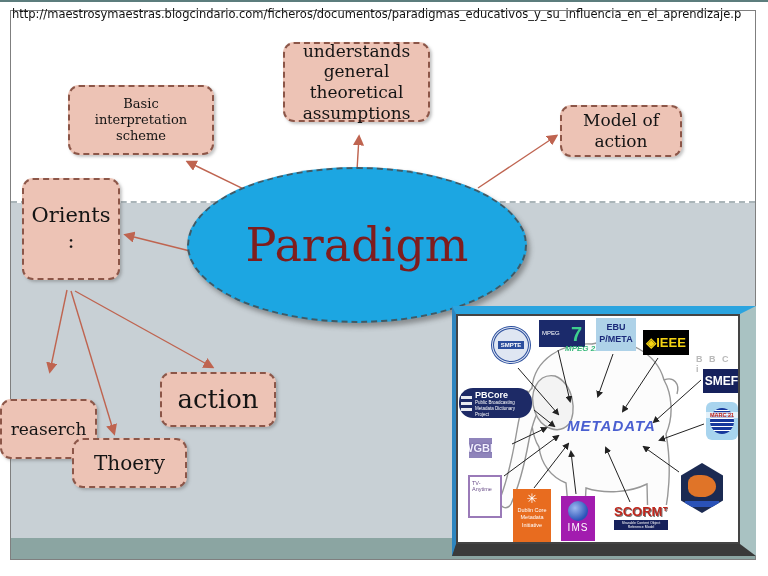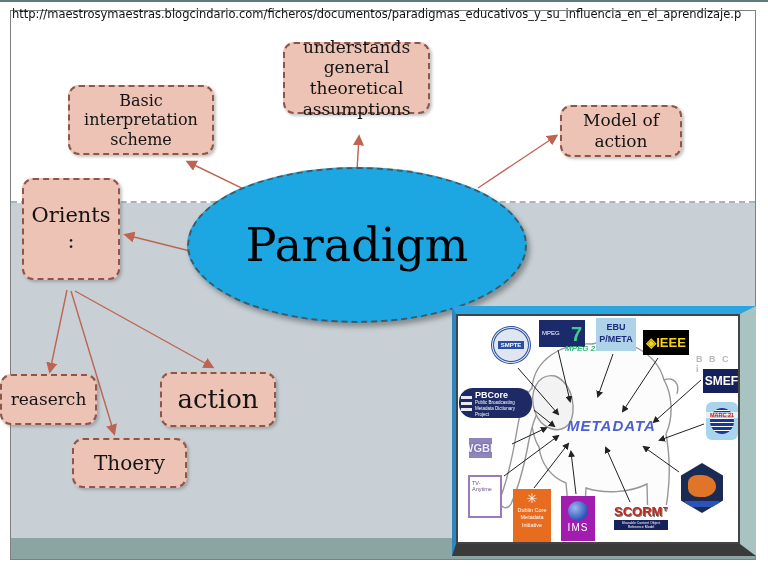--- a/index.html
+++ b/index.html
@@ -17,31 +17,31 @@
   .dash-sep{left:11px;top:201px;width:744px;height:0;border-top:2px dashed #a9b4b8;}
 
   .url-text{left:12px;top:7px;white-space:nowrap;font-size:11.5px;color:#111;
             font-family:"DejaVu Sans",sans-serif;z-index:6;}
 
   
   .dbox{position:absolute;box-sizing:border-box;background:#edc3b5;border:2px dashed #8c5648;
         border-radius:11px;display:flex;align-items:center;justify-content:center;text-align:center;
         font-family:"DejaVu Serif",serif;color:#141414;white-space:pre-line;line-height:1.22;
         box-shadow:2px 2px 3px rgba(90,90,90,.35);z-index:3;}
-  .b-understands{left:283px;top:42px;width:147px;height:72px;font-size:17px;}
-  .b-basic{left:68px;top:85px;width:146px;height:70px;font-size:16px;}
+  .b-understands{left:283px;top:42px;width:147px;height:80px;font-size:17px;}
+  .b-basic{left:68px;top:85px;width:146px;height:70px;font-size:13px;}
   .b-model{left:560px;top:105px;width:122px;height:52px;font-size:17px;}
   .b-orients{left:22px;top:178px;width:98px;height:102px;font-size:21px;}
-  .b-research{left:0px;top:374px;width:97px;height:51px;font-size:17px;}
+  .b-research{left:0px;top:399px;width:97px;height:60px;font-size:17px;}
   .b-action{left:160px;top:372px;width:116px;height:55px;font-size:26px;}
   .b-theory{left:72px;top:438px;width:115px;height:50px;font-size:20px;}
 
   .ellipse{position:absolute;left:187px;top:167px;width:336px;height:152px;border-radius:50%;
            background:#1ca6e2;border:2px dashed #3f5a66;display:flex;align-items:center;justify-content:center;
-           font-family:"DejaVu Serif",serif;font-size:46px;color:#000000;z-index:3;
+           font-family:"DejaVu Serif",serif;font-size:46px;color:#7f1d1d;z-index:3;
            box-shadow:3px 4px 5px rgba(60,60,60,.45);}
 
   svg.overlay{position:absolute;left:0;top:0;z-index:2;pointer-events:none;}
 
   
   .pic-wrap{left:452px;top:306px;width:304px;height:250px;z-index:4;background:#fff;
             border-top:8px solid #2ba4df;border-left:4px solid #2e86c0;
             border-right:16px solid #a9c2c2;border-bottom:12px solid #3a3a3a;}
   .pic-inner{position:absolute;left:0;top:0;right:0;bottom:0;border:2px solid #444;background:#fff;overflow:hidden;}
   .pic-inner .logo{position:absolute;box-sizing:border-box;overflow:hidden;

